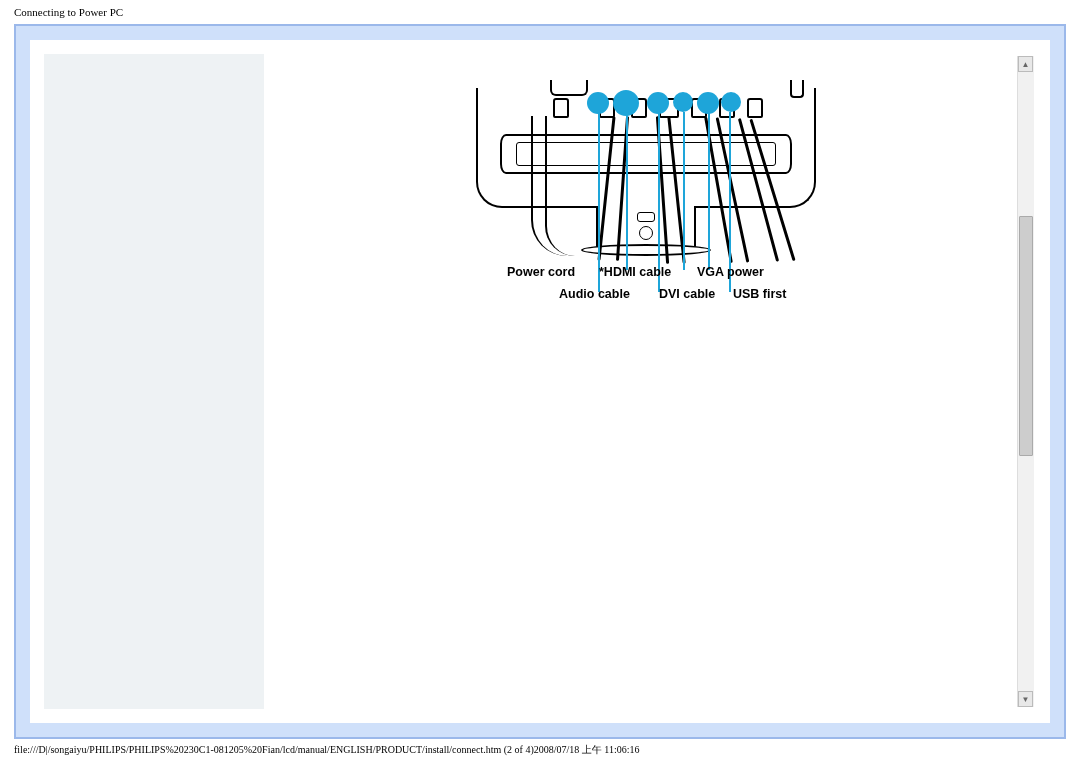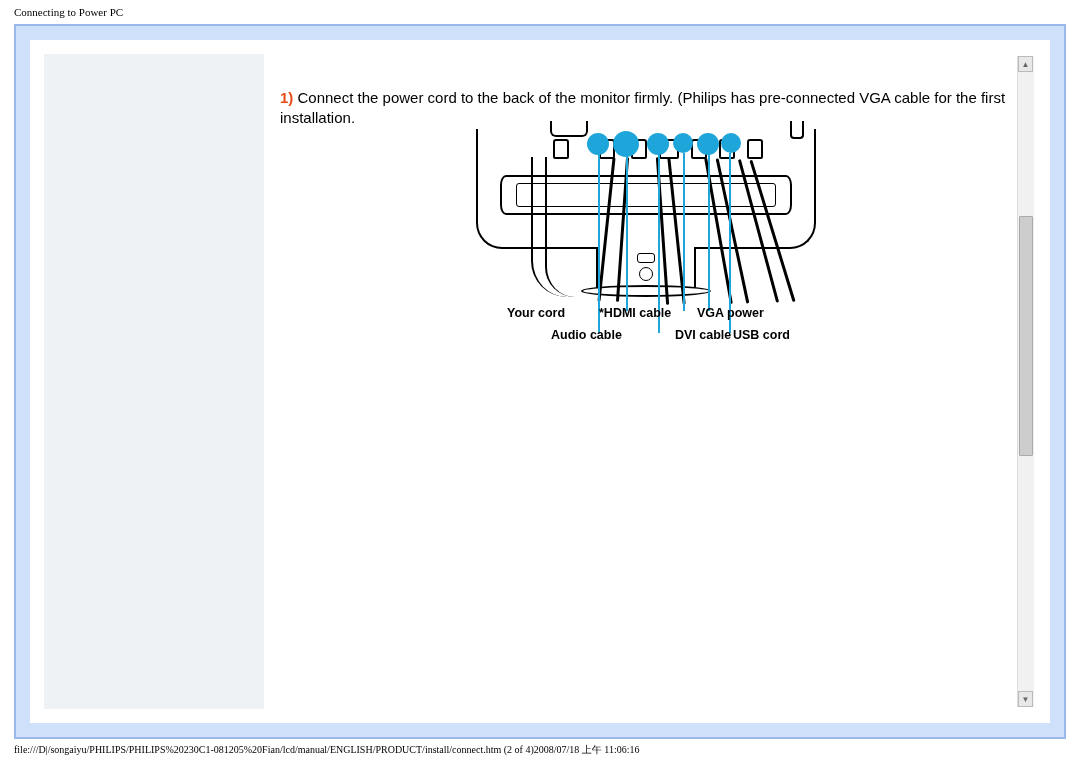--- a/index.html
+++ b/index.html
@@ -70,23 +70,20 @@
 <body>
 
 <div class="page-title">Connecting to Power PC</div>
 
 <div class="outer-frame">
   <div class="inner-band">
     <div class="content-area">
       <div class="sidebar"></div>
 
       <div class="main">
-        <p>
-          <span class="step-num">1)</span><span> Connect the power cord to the back of the monitor firmly. (Philips has pre-connected VGA cable for the first installation.</span>
-        </p>
 
         <div class="diagram-wrap">
           <div class="diagram">
             <div class="monitor-back">
               <div class="dots">▭ ◦</div>
               <div class="port-bar"></div>
             </div>
             <div class="stand-neck"></div>
             <div class="stand-btn"></div>
             <div class="stand-circ"></div>
@@ -119,28 +116,28 @@
             <div class="circle c6"></div>
 
             <div class="guide g1"></div>
             <div class="guide g2"></div>
             <div class="guide g3"></div>
             <div class="guide g4"></div>
             <div class="guide g5"></div>
             <div class="guide g6"></div>
 
             <div class="labels-row1">
-              <span class="lbl" style="left:36px">Your cord</span>
+              <span class="lbl" style="left:36px">Power cord</span>
               <span class="lbl" style="left:128px">*HDMI cable</span>
               <span class="lbl" style="left:226px">VGA power</span>
             </div>
             <div class="labels-row2">
-              <span class="lbl" style="left:80px">Audio cable</span>
-              <span class="lbl" style="left:204px">DVI cable</span>
-              <span class="lbl" style="left:262px">USB cord</span>
+              <span class="lbl" style="left:88px">Audio cable</span>
+              <span class="lbl" style="left:188px">DVI cable</span>
+              <span class="lbl" style="left:262px">USB first</span>
             </div>
           </div>
         </div>
       </div>
 
       <div class="scrollbar">
         <div class="sb-btn top">▲</div>
         <div class="sb-thumb"></div>
         <div class="sb-btn bot">▼</div>
       </div>

